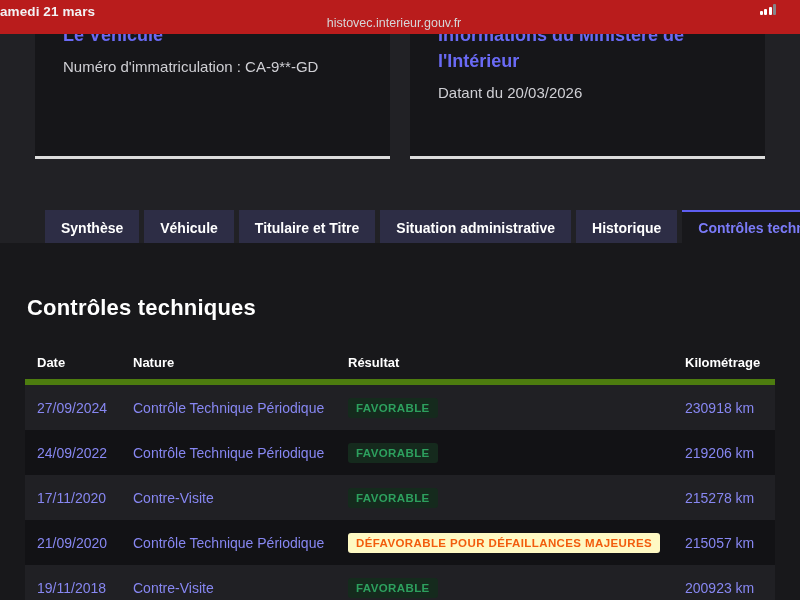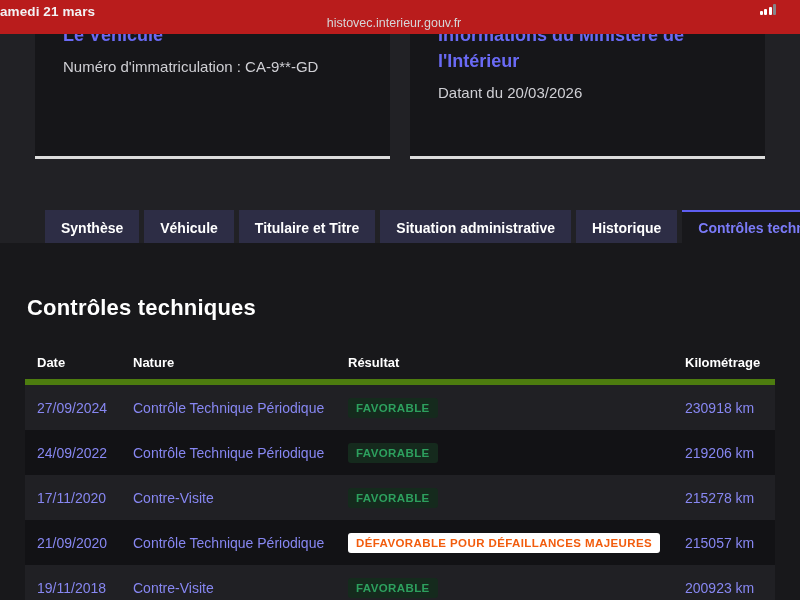--- a/index.html
+++ b/index.html
@@ -101,21 +101,21 @@
   }
   .t-data { height: 45px; font-size: 14px; color: #8787f2; }
   .t-data:nth-child(odd) { background: #202024; }
   .t-data:nth-child(even) { background: #121215; }
   .badge {
     display: inline-block; justify-self: start;
     font-size: 11.5px; font-weight: bold; letter-spacing: .4px;
     padding: 4px 8px; border-radius: 3px; white-space: nowrap;
   }
   .badge.success { color: #2da05e; background: #152a1d; }
-  .badge.error   { color: #f25c0d; background: #ffffff; }
+  .badge.error   { color: #f25c0d; background: #fef9c3; }
 </style>
 </head>
 <body>
 
 <div class="chrome">
   <div class="chrome-date">amedi 21 mars</div>
   <div class="chrome-url">histovec.interieur.gouv.fr</div>
   <div class="chrome-right">
     <span class="signal">
         <i></i>

